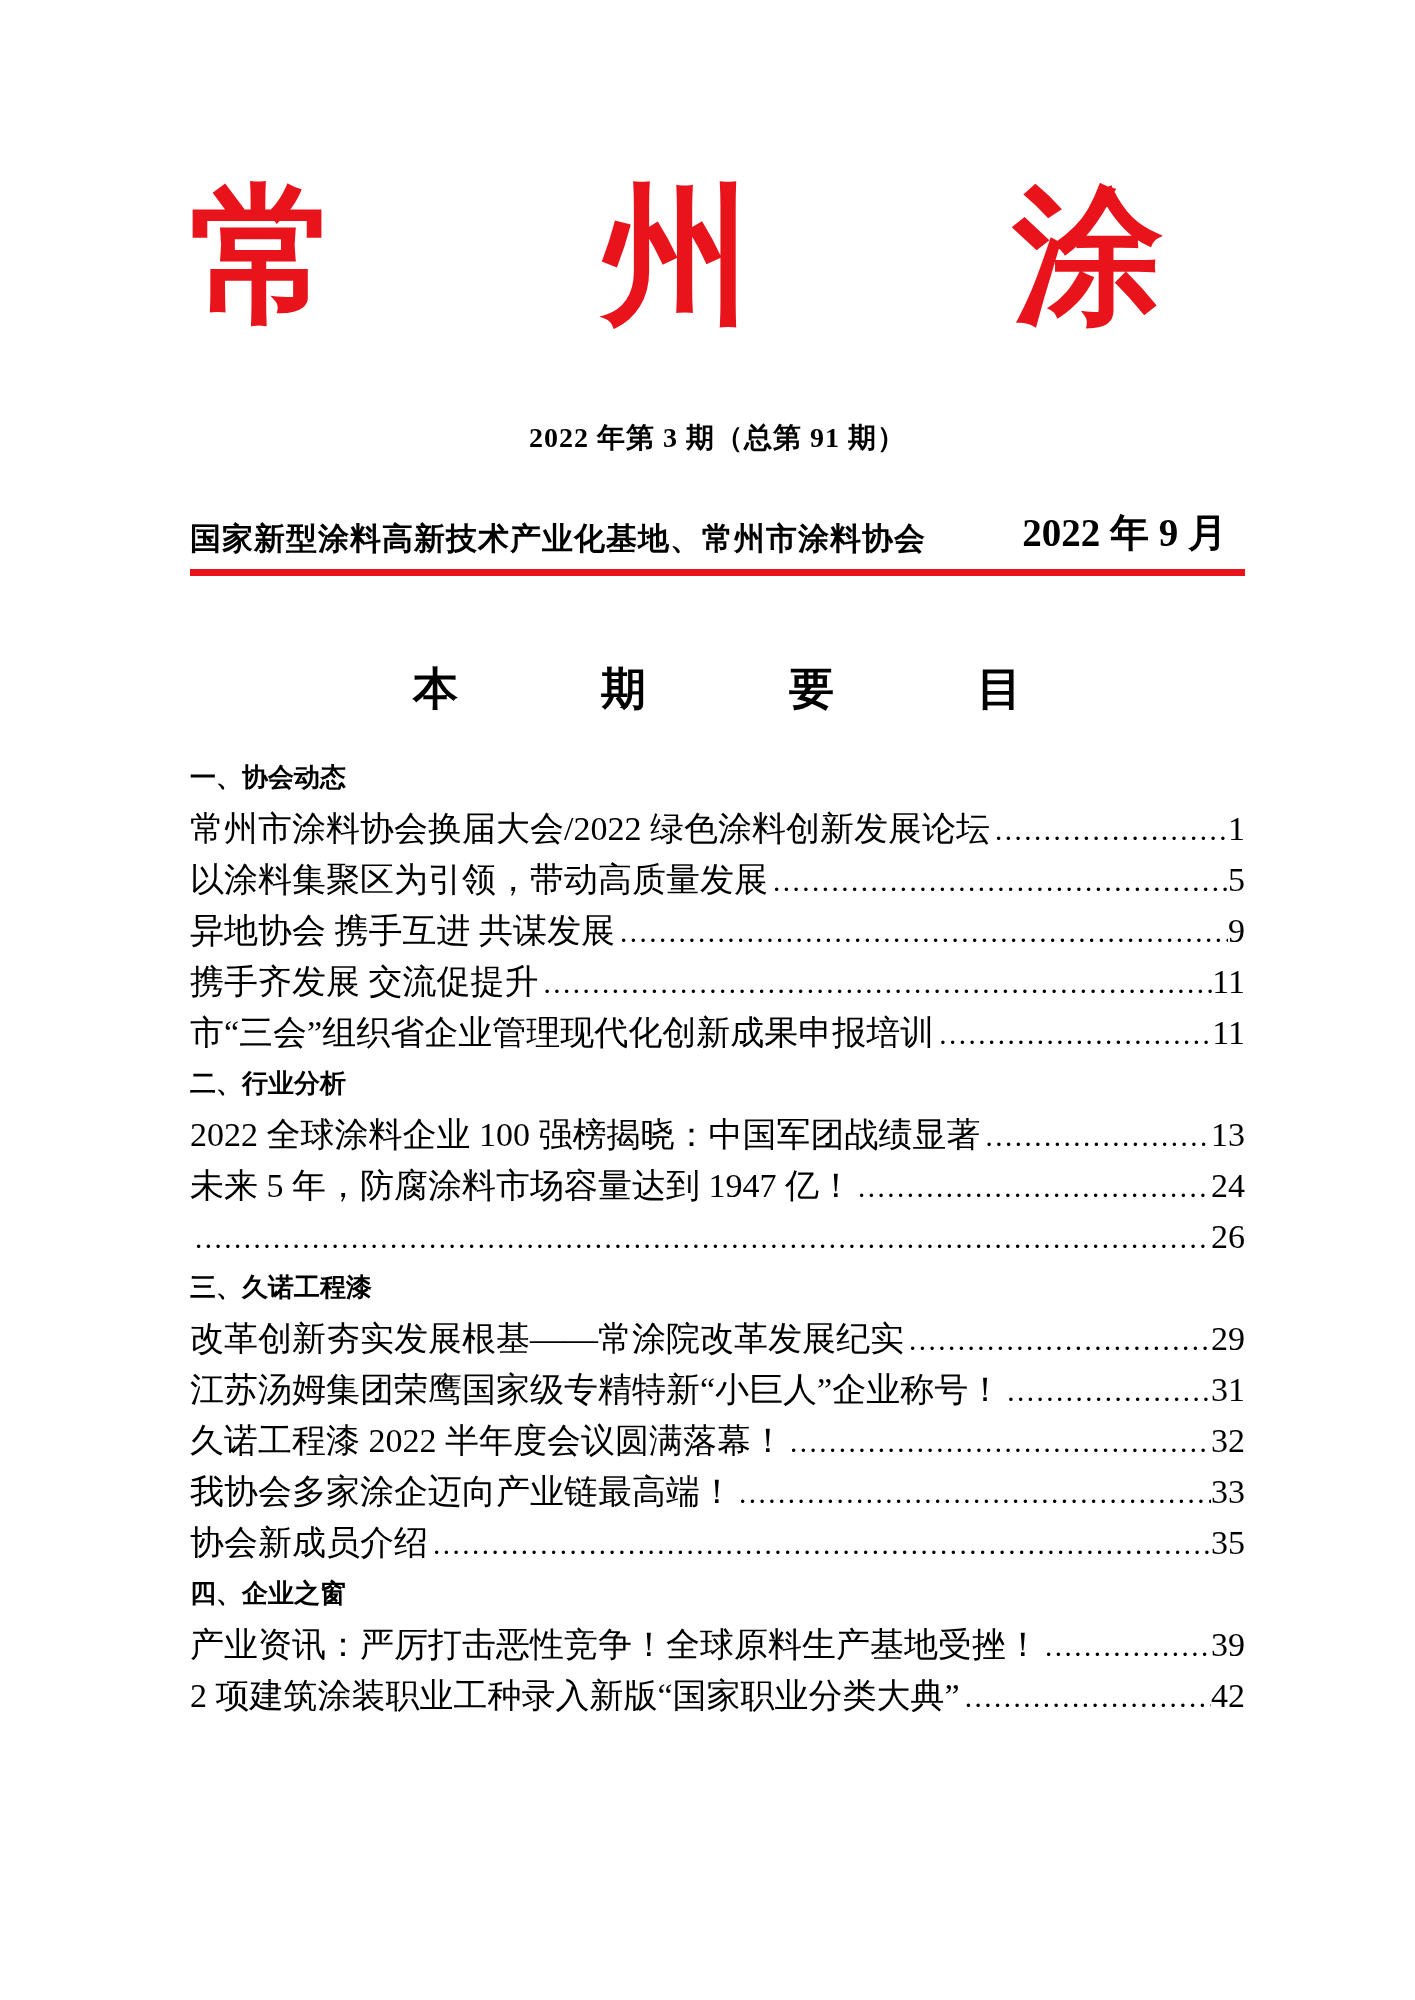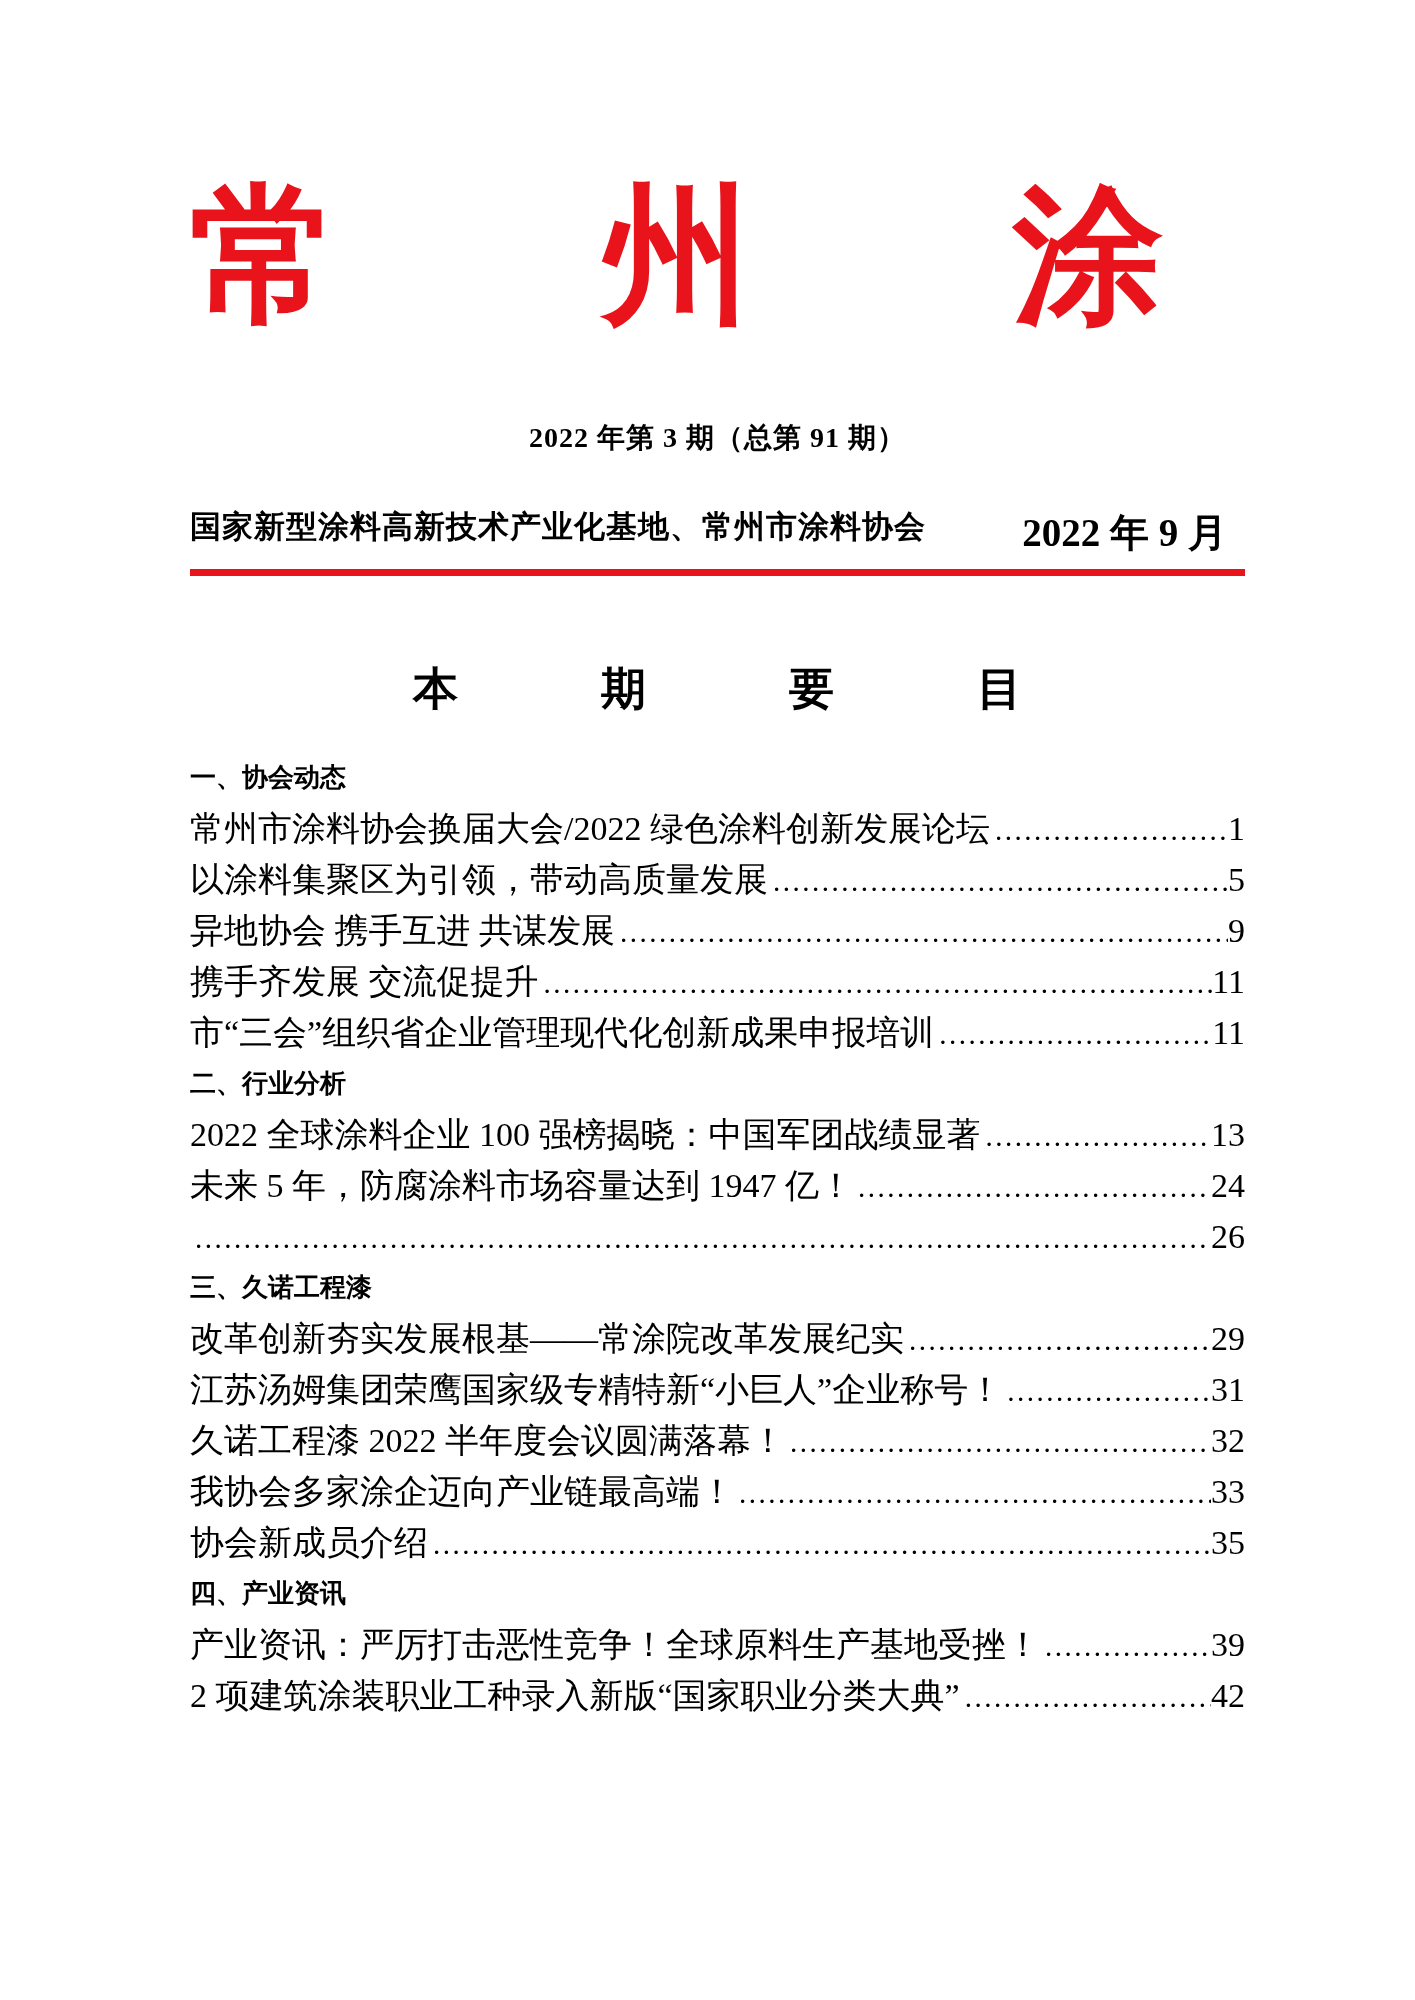--- a/index.html
+++ b/index.html
@@ -43,21 +43,21 @@
     font-size: 28px;
     font-weight: bold;
     line-height: 1.15;
     letter-spacing: 1px;
   }
   
   .info-row {
     margin-top: 52px;
     display: flex;
     justify-content: space-between;
-    align-items: flex-start;
+    align-items: flex-end;
   }
   .publisher {
     font-family: "Liberation Sans", "DejaVu Sans", sans-serif;
     font-weight: bold;
     font-size: 31px;
     letter-spacing: 1px;
     white-space: nowrap;
   }
   .pub-date {
     font-family: "Liberation Serif", "DejaVu Serif", serif;
@@ -207,21 +207,21 @@
       <div class="toc-item">
         <span class="toc-item-title">我协会多家涂企迈向产业链最高端！</span>
         <span class="toc-leader">........................................................................................................................................................................................................</span>
         <span class="toc-page-number">33</span>
       </div>
       <div class="toc-item">
         <span class="toc-item-title">协会新成员介绍</span>
         <span class="toc-leader">........................................................................................................................................................................................................</span>
         <span class="toc-page-number">35</span>
       </div>
-      <div class="toc-section-heading">四、产业资讯</div>
+      <div class="toc-section-heading">四、企业之窗</div>
       <div class="toc-item">
         <span class="toc-item-title">产业资讯：严厉打击恶性竞争！全球原料生产基地受挫！</span>
         <span class="toc-leader">........................................................................................................................................................................................................</span>
         <span class="toc-page-number">39</span>
       </div>
       <div class="toc-item">
         <span class="toc-item-title">2 项建筑涂装职业工种录入新版“国家职业分类大典”</span>
         <span class="toc-leader">........................................................................................................................................................................................................</span>
         <span class="toc-page-number">42</span>
       </div>

